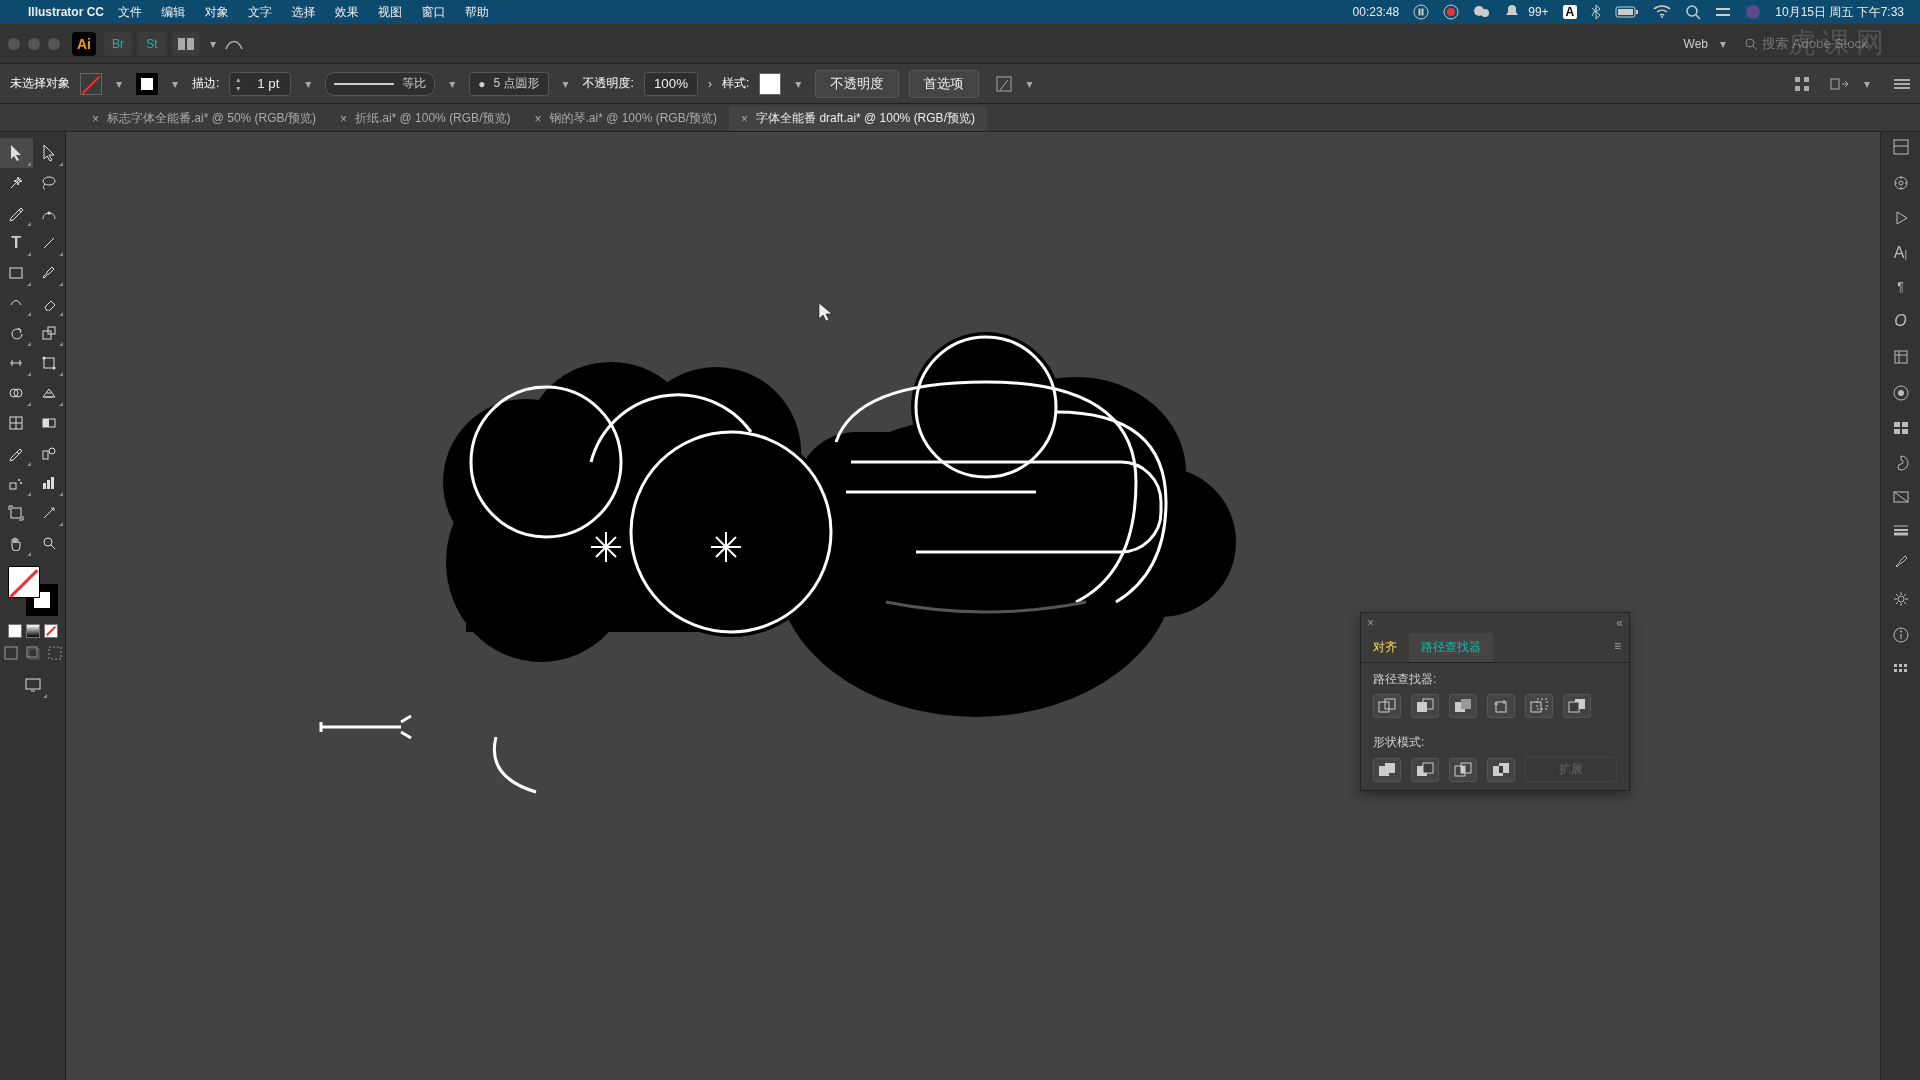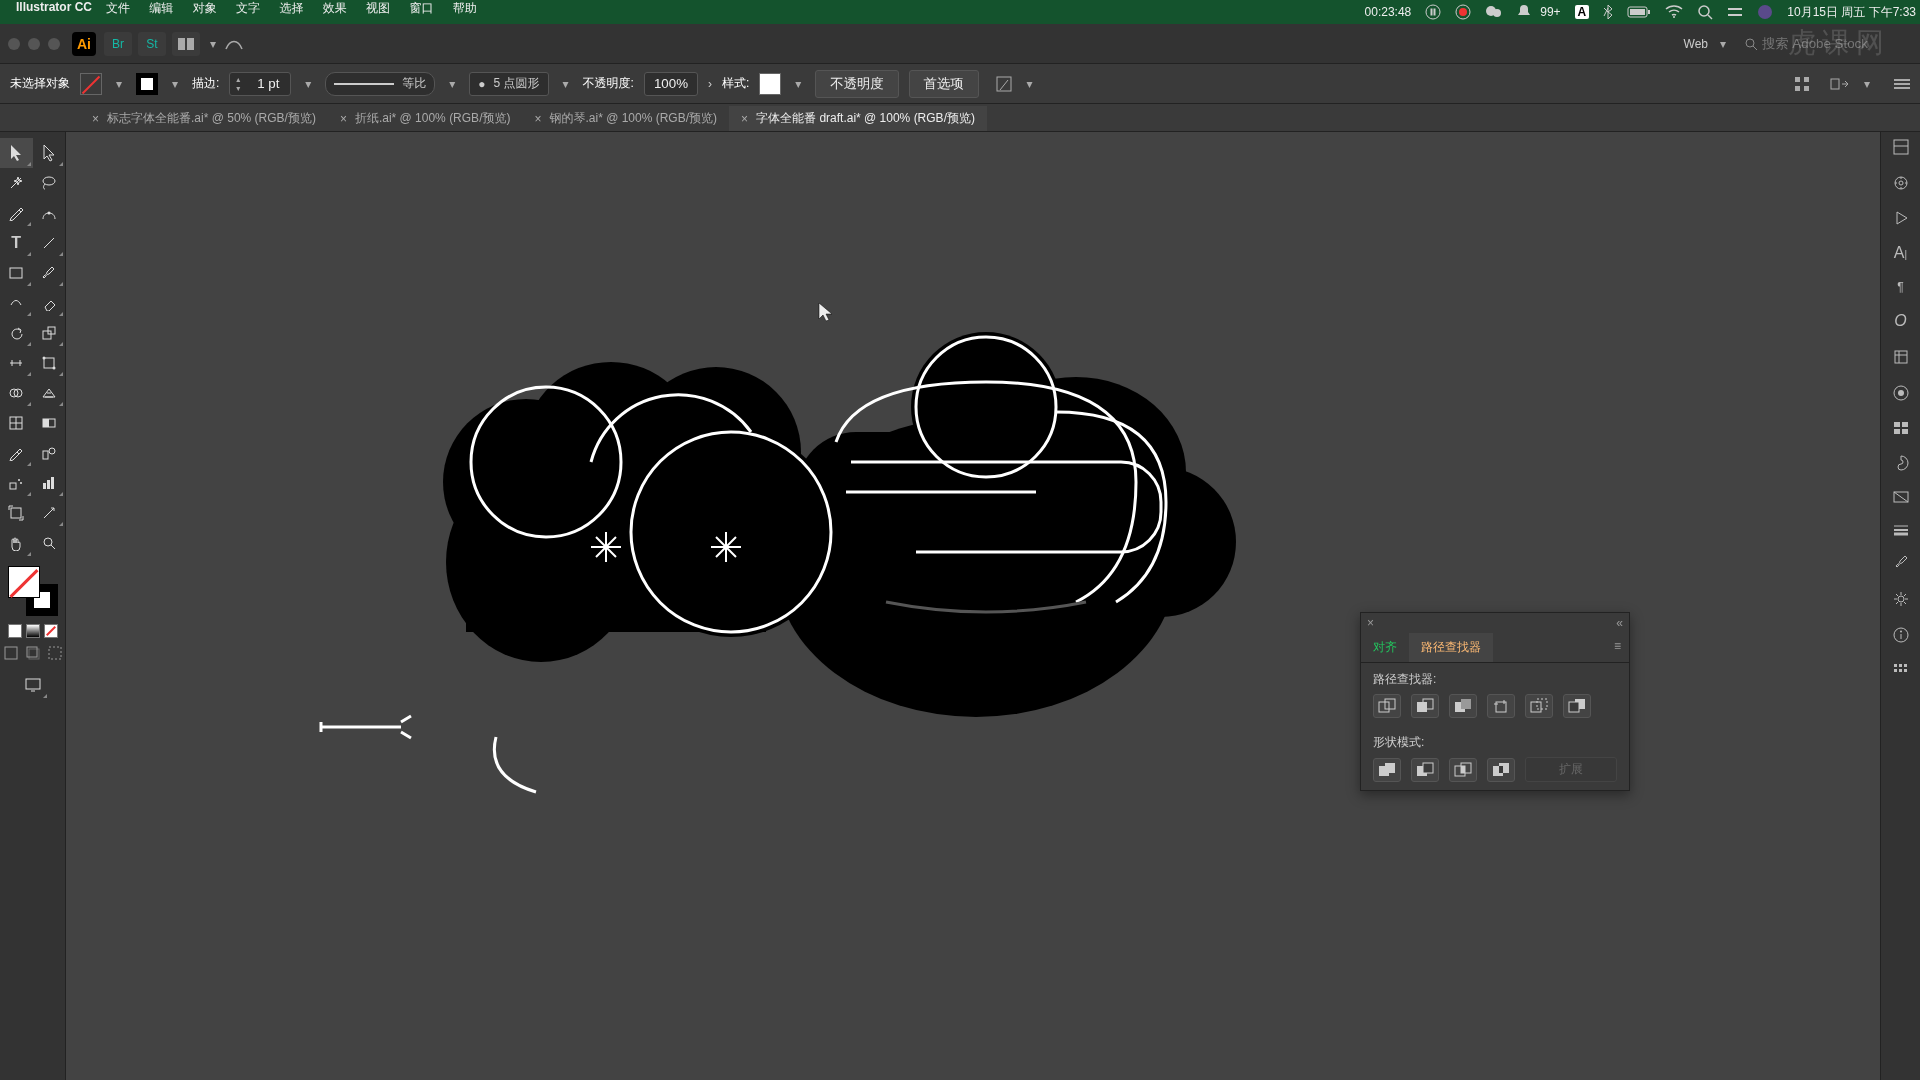--- a/index.html
+++ b/index.html
@@ -1,20 +1,20 @@
 <!DOCTYPE html>
 <html><head>
 <meta charset="utf-8">
 <style>
 *{margin:0;padding:0;box-sizing:border-box;font-family:"Helvetica Neue",Arial,sans-serif;user-select:none}
 body{background:#323232;color:#ccc;font-size:12px;overflow:hidden;width:1920px;height:1080px;position:relative}
 svg{display:block}
 
 
-.menubar{height:24px;background:#14532d;display:flex;padding:0 4px;color:#eee}
+.menubar{height:24px;background:#0c4a6e;display:flex;align-items:center;padding:0 16px;color:#eee}
 .menubar .apple{margin-right:12px}
 .menubar .appname{font-weight:600;margin-right:14px}
 .menubar .menus span{margin-right:16px}
 .menubar .spacer{flex:1}
 .menubar .right{display:flex;align-items:center;gap:14px}
 .menubar .right .icon,.menubar .right span{display:flex;align-items:center}
 
 
 .apptop{height:40px;background:#333;display:flex;align-items:center;padding:0 8px;border-bottom:1px solid #222}
 .traffic{display:flex;gap:8px;margin-right:12px}
@@ -64,22 +64,22 @@
 .toolsR{width:40px;background:#333;border-left:1px solid #222;display:flex;flex-direction:column;align-items:center;padding-top:6px;gap:18px;color:#bbb}
 
 
 .cursor{position:absolute;left:750px;top:170px;color:#ddd}
 
 
 .panel{position:absolute;right:250px;top:480px;width:270px;background:#3a3a3a;border:1px solid #222;box-shadow:0 4px 12px rgba(0,0,0,.4)}
 .panel .hdr{display:flex;align-items:center;height:20px;padding:0 6px;color:#999}
 .panel .hdr .x{margin-right:auto}
 .panel .tabs{display:flex;border-bottom:1px solid #222}
-.panel .tabs .ptab{padding:6px 12px;color:#22c55e}
-.panel .tabs .ptab.active{background:#444;color:#fdba74}
+.panel .tabs .ptab{padding:6px 12px;color:#fde047}
+.panel .tabs .ptab.active{background:#444;color:#14b8a6}
 .panel .sect{padding:8px 12px;color:#ccc}
 .panel .modes{display:flex;gap:10px;margin-top:6px;align-items:center}
 .modebtn{width:28px;height:24px;background:#444;border:1px solid #555;border-radius:3px;display:flex;align-items:center;justify-content:center}
 .expand{flex:1;background:#383838;border:1px solid #444;color:#666;text-align:center;padding:3px;border-radius:3px}
 
 .watermark{position:absolute;right:30px;top:24px;color:rgba(255,255,255,.15);font-size:28px;font-weight:300;letter-spacing:6px;pointer-events:none}
 </style>
 </head>
 <body>
 

